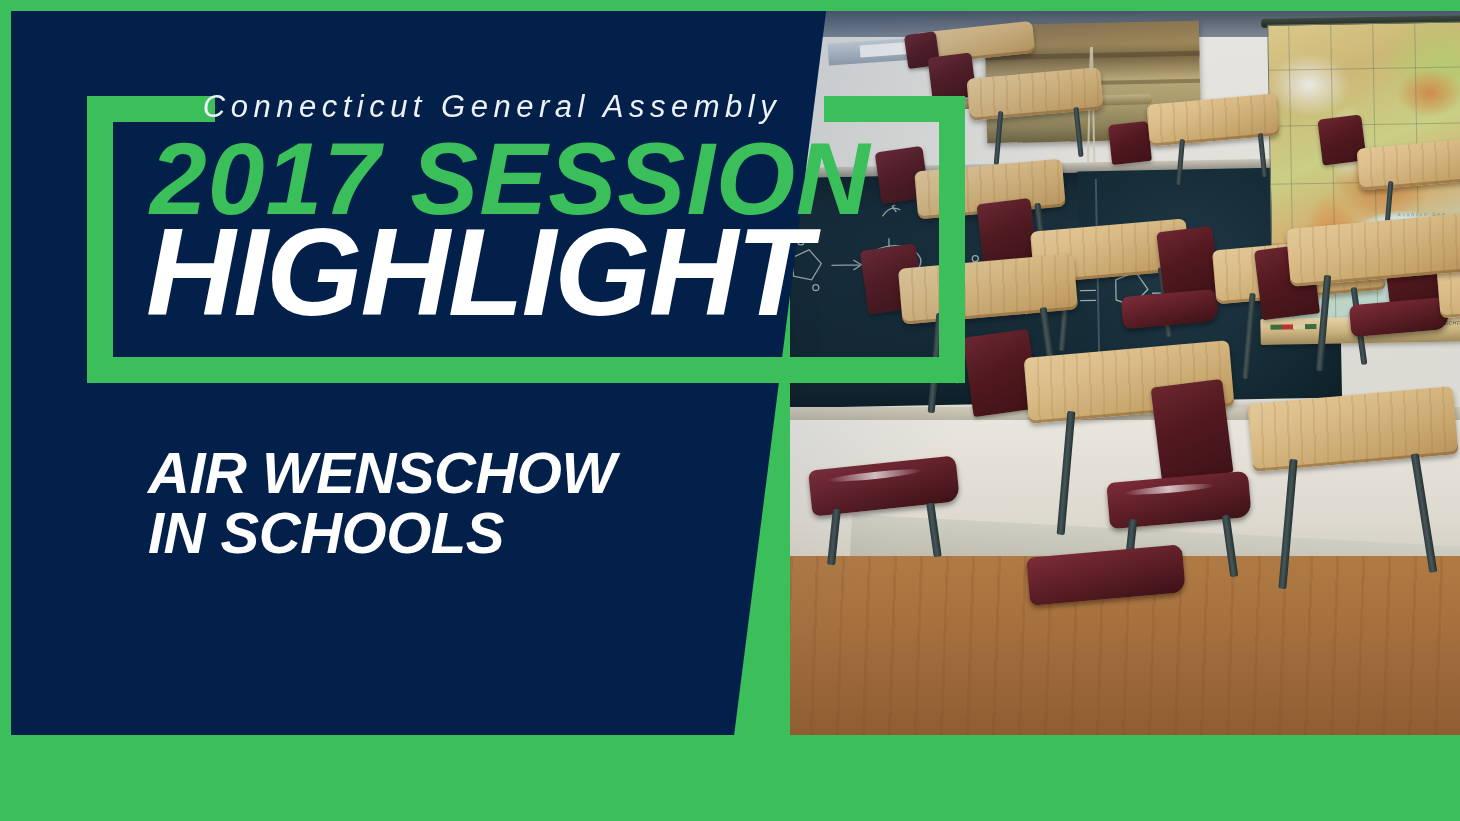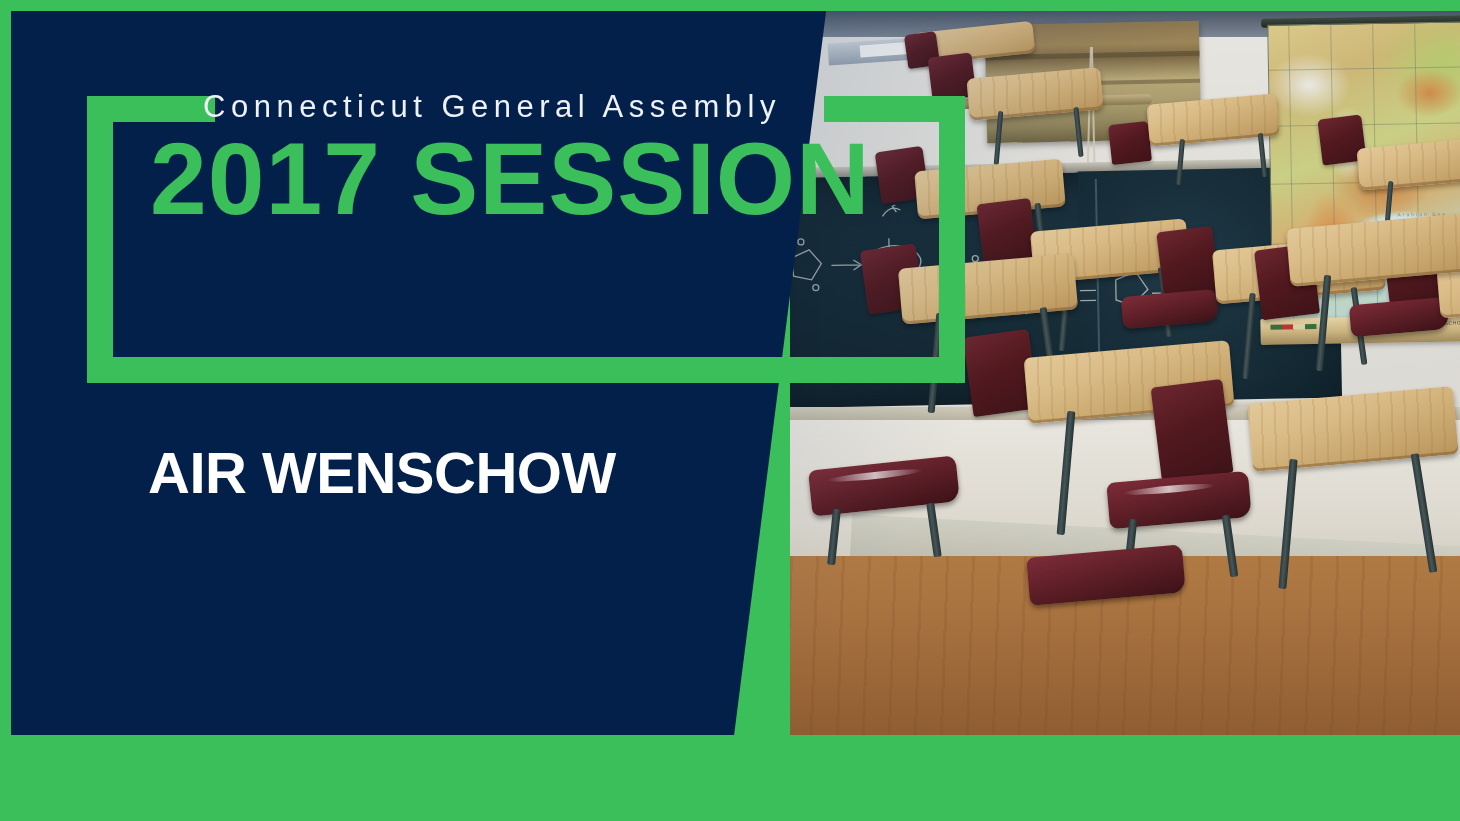--- a/index.html
+++ b/index.html
@@ -1,20 +1,21 @@
 <!DOCTYPE html>
 <html><head>
 <meta charset="utf-8">
 <style>
   html,body{margin:0;padding:0;background:#2f2f2f;}
   *{box-sizing:border-box;}
   .stage{
     position:relative;width:1460px;height:821px;overflow:hidden;
     background:#3ABF5B;
     font-family:"Liberation Sans",sans-serif;
+    font-style:italic;
   }
 
   
   .photo{position:absolute;left:790px;top:11px;width:670px;height:724px;overflow:hidden;background:#cfd2d4;}
 
   
   .wall{position:absolute;left:0;top:0;width:100%;height:100%;
     background:linear-gradient(175deg,#e7e6e1 0%,#dedcd6 40%,#d6d4cd 100%);}
   .wall-top-dark{position:absolute;left:0;top:0;width:100%;height:26px;
     background:linear-gradient(180deg,#4a5565,#7d8794);}
@@ -346,23 +347,25 @@
   <div class="framebox">
     <div class="fb-edge fb-top-l"></div>
     <div class="fb-edge fb-top-r"></div>
     <div class="fb-edge fb-left"></div>
     <div class="fb-edge fb-right"></div>
     <div class="fb-edge fb-bottom"></div>
   </div>
 
   <div class="kicker">Connecticut General Assembly</div>
   <div class="bigline l-green">2017 SESSION</div>
+  <div class="bigline l-white">HIGHLIGHT</div>
 
   <div class="subtitle">
     <div>AIR WENSCHOW</div>
+    <div>IN SCHOOLS</div>
   </div>
 
   <div class="footer">
     
     
   </div>
 
 </div>
 
 </body></html>

